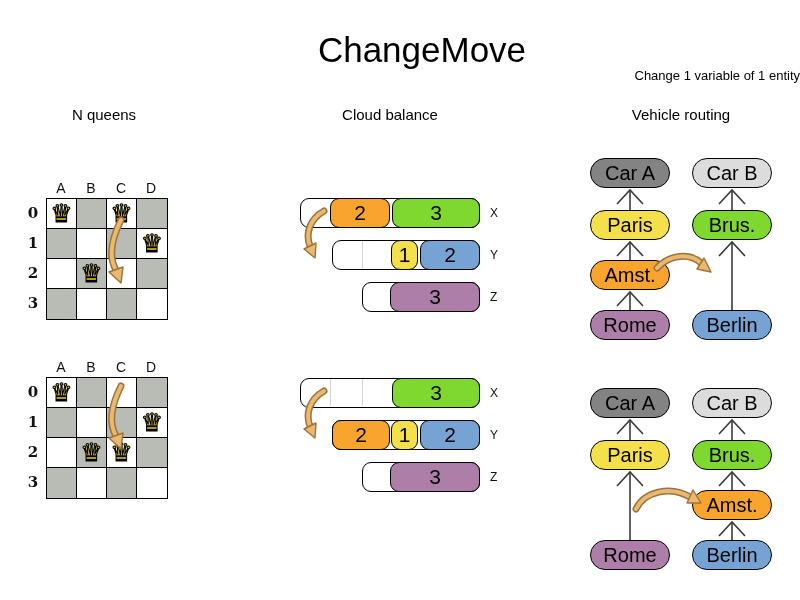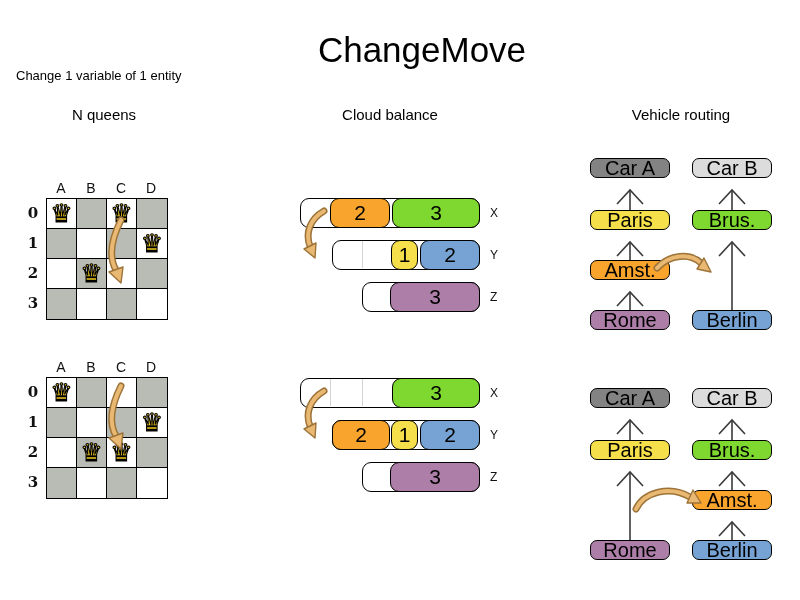--- a/index.html
+++ b/index.html
@@ -1,20 +1,20 @@
 <!DOCTYPE html>
 <html><head>
 <meta charset="utf-8">
 <style>
   html,body{margin:0;padding:0;background:#fff;}
   #canvas{position:relative;width:800px;height:600px;background:#ffffff;overflow:hidden;
           font-family:"Liberation Sans",sans-serif;color:#111;}
   .abs{position:absolute;}
   .title{left:0;right:0;top:30px;text-align:center;font-size:35px;color:#000;margin-left:44px;}
-  .subtitle{left:16px;right:0;top:68px;text-align:left;font-size:13px;color:#000;}
+  .subtitle{left:16px;right:0;top:68px;text-align:right;font-size:13px;color:#000;}
   .col-header{position:absolute;text-align:center;font-size:15px;color:#000;}
 
   
   .nq-cols{position:absolute;display:flex;width:120px;}
   .nq-cols span{width:30px;text-align:center;font-size:14px;color:#111;}
   .nq-rows{position:absolute;display:flex;flex-direction:column;height:120px;width:18px;}
   .nq-rows span{height:30px;display:flex;align-items:center;justify-content:center;
                 font-family:"DejaVu Serif",serif;font-weight:bold;font-size:15px;}
   .nq-board{position:absolute;width:120px;height:120px;border:1px solid #000;
             display:grid;grid-template-columns:repeat(4,30px);grid-template-rows:repeat(4,30px);}
@@ -29,21 +29,21 @@
   
   .cb-row{position:absolute;height:30px;background:#fff;border:1.5px solid #000;
           border-radius:9px;box-sizing:border-box;}
   .cb-slot{position:absolute;width:1px;background:#d4d4d4;height:27px;}
   .cb-block{position:absolute;height:30px;border:1.5px solid #000;border-radius:9px;
             box-sizing:border-box;display:flex;align-items:center;justify-content:center;
             font-size:21px;color:#000;}
   .cb-label{position:absolute;font-size:12px;color:#111;}
 
   
-  .vr-box{position:absolute;width:80px;height:20px;border:1.5px solid #000;border-radius:7px;
+  .vr-box{position:absolute;width:80px;height:30px;border:1.5px solid #000;border-radius:15px;
           box-sizing:border-box;display:flex;align-items:center;justify-content:center;
           font-size:20px;color:#000;}
 
   
   #arrows{position:absolute;left:0;top:0;pointer-events:none;}
   .chain{stroke:#3a3a3a;stroke-width:1.6;fill:none;}
   .tan-under{stroke:#9c7338;stroke-width:7;fill:none;stroke-linecap:round;}
   .tan-over{stroke:#e9b873;stroke-width:4;fill:none;stroke-linecap:round;}
   .tan-head{fill:#e9b873;stroke:#9c7338;stroke-width:1.4;stroke-linejoin:round;}
 </style>

